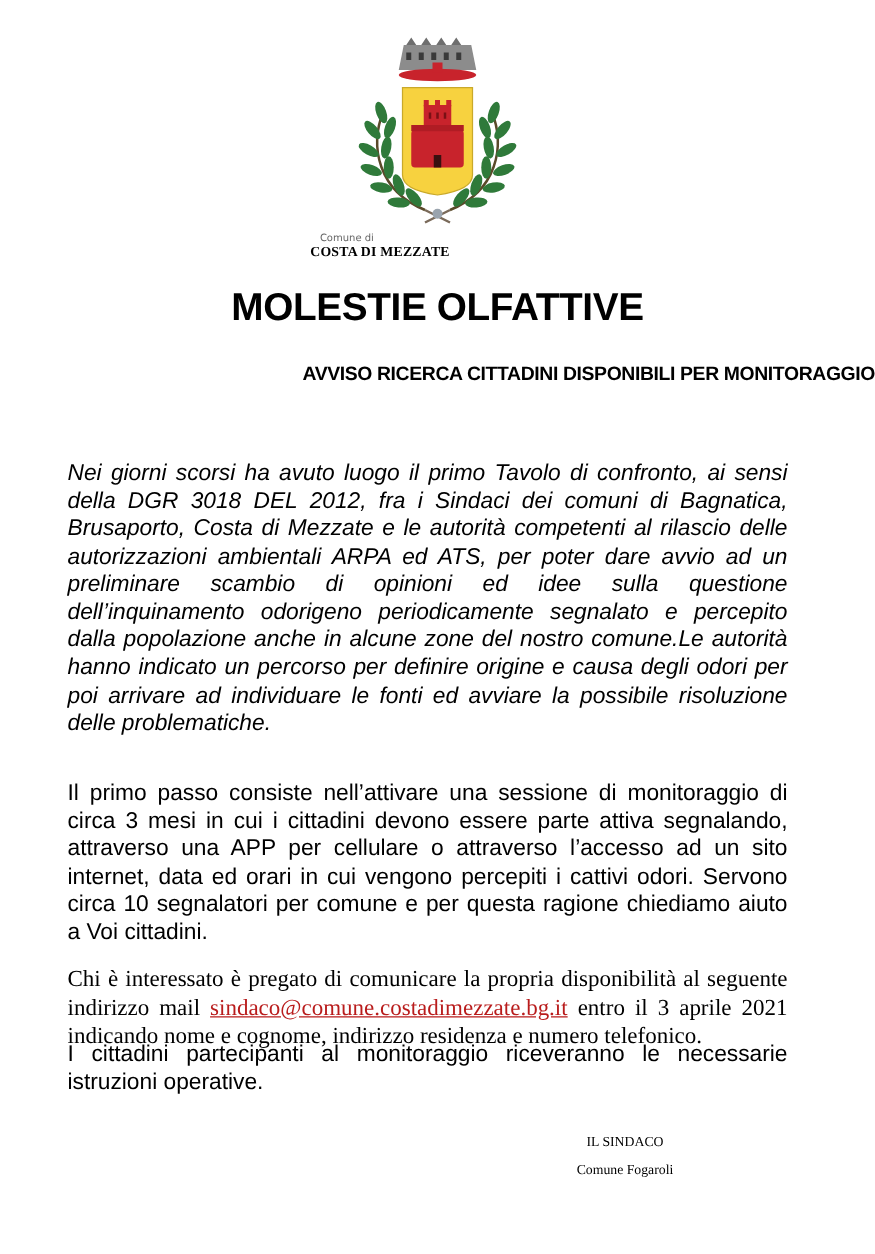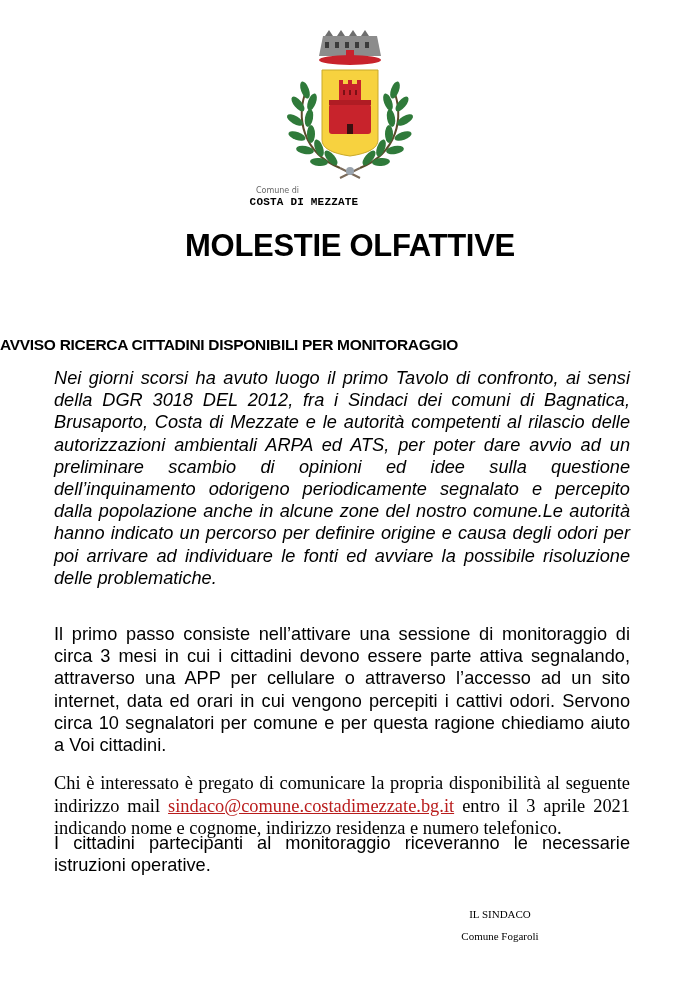--- a/index.html
+++ b/index.html
@@ -1,25 +1,25 @@
 <!DOCTYPE html>
 <html><head>
   <meta charset="utf-8">
   <style>
     html, body { margin: 0; padding: 0; background: #ffffff; }
     body { width: 700px; height: 1003px; position: relative; overflow: hidden; color: #000; }
     .crest { position: absolute; left: 285px; top: 28px; width: 130px; height: 160px; }
     .comune-small { position: absolute; left: 0; width: 555px; top: 186px; text-align: center;
       font-family: "DejaVu Sans", sans-serif; font-size: 8px; color: #666; }
     .comune-name { position: absolute; left: 0; width: 608px; top: 196px; text-align: center;
-      font-family: Liberation Mono, monospace; font-weight: bold; font-size: 11px; letter-spacing: 0.2px; }
+      font-family: Liberation Serif, serif; font-weight: bold; font-size: 11px; letter-spacing: 0.2px; }
     .title { position: absolute; left: 0; width: 700px; top: 228px; text-align: center;
       font-family: "Liberation Sans", sans-serif; font-weight: bold; font-size: 31px; letter-spacing: -0.3px; }
-    .subtitle { position: absolute; left: 0; width: 700px; top: 291px; text-align: left;
-      font-family: "Liberation Sans", sans-serif; font-weight: bold; font-size: 15.5px; letter-spacing: -0.3px; margin-top: 45px; }
+    .subtitle { position: absolute; left: 0; width: 700px; top: 291px; text-align: right;
+      font-family: "Liberation Sans", sans-serif; font-weight: bold; font-size: 15.5px; letter-spacing: -0.3px; }
     .body-text { position: absolute; left: 54px; width: 576px; text-align: justify;
       font-family: "Liberation Sans", sans-serif; font-size: 18.2px; line-height: 22.2px; }
     .p1 { top: 367px; font-style: italic; }
     .p2 { top: 623px; }
     .p3 { top: 772px; font-family: "Liberation Serif", serif; font-size: 18.4px; line-height: 22.5px; }
     .p4 { top: 832px; }
     .email { color: #b91c1c; text-decoration: underline; }
     .sig { position: absolute; left: 405px; width: 190px; text-align: center;
       font-family: Liberation Serif, serif; font-size: 11px; }
     .sig1 { top: 908px; }

